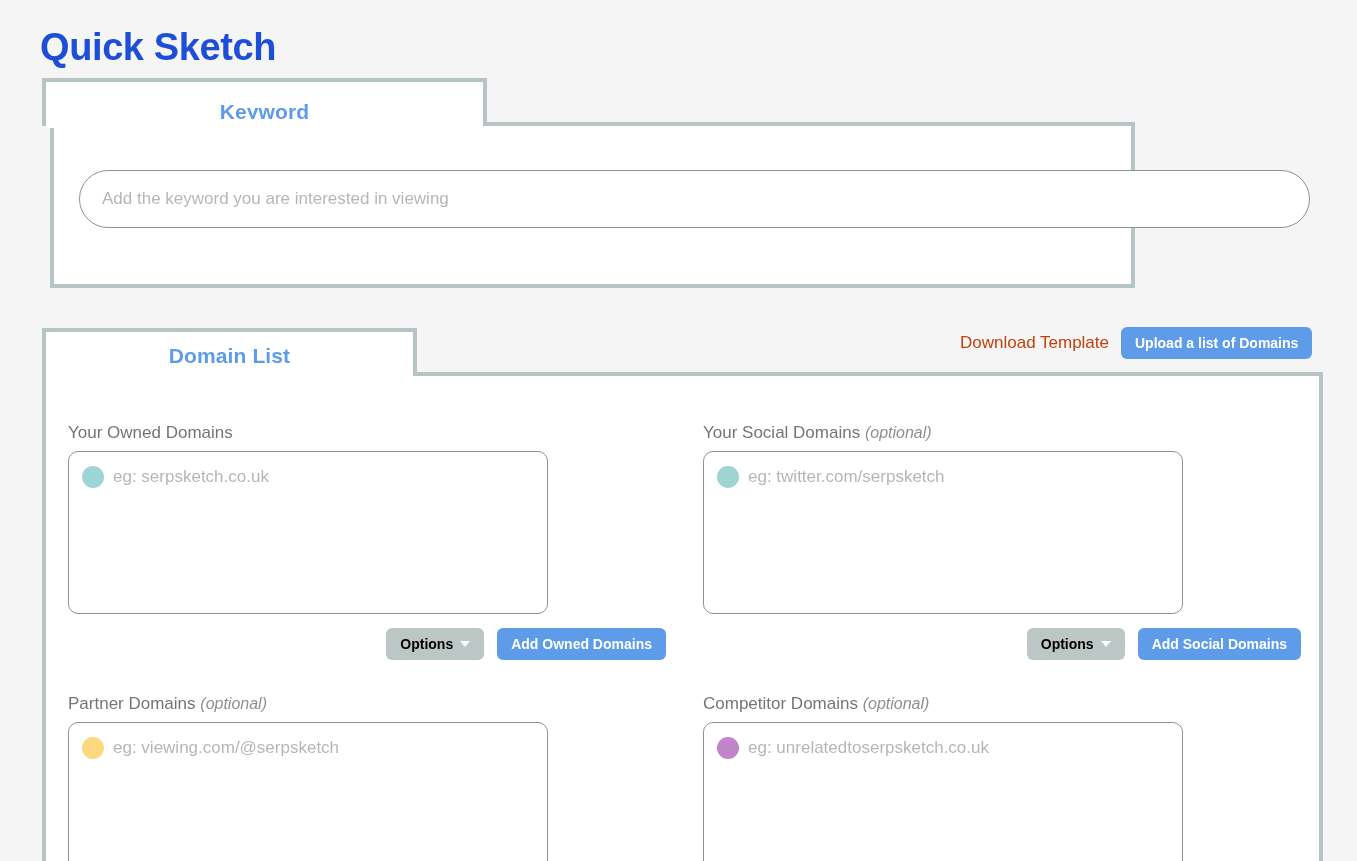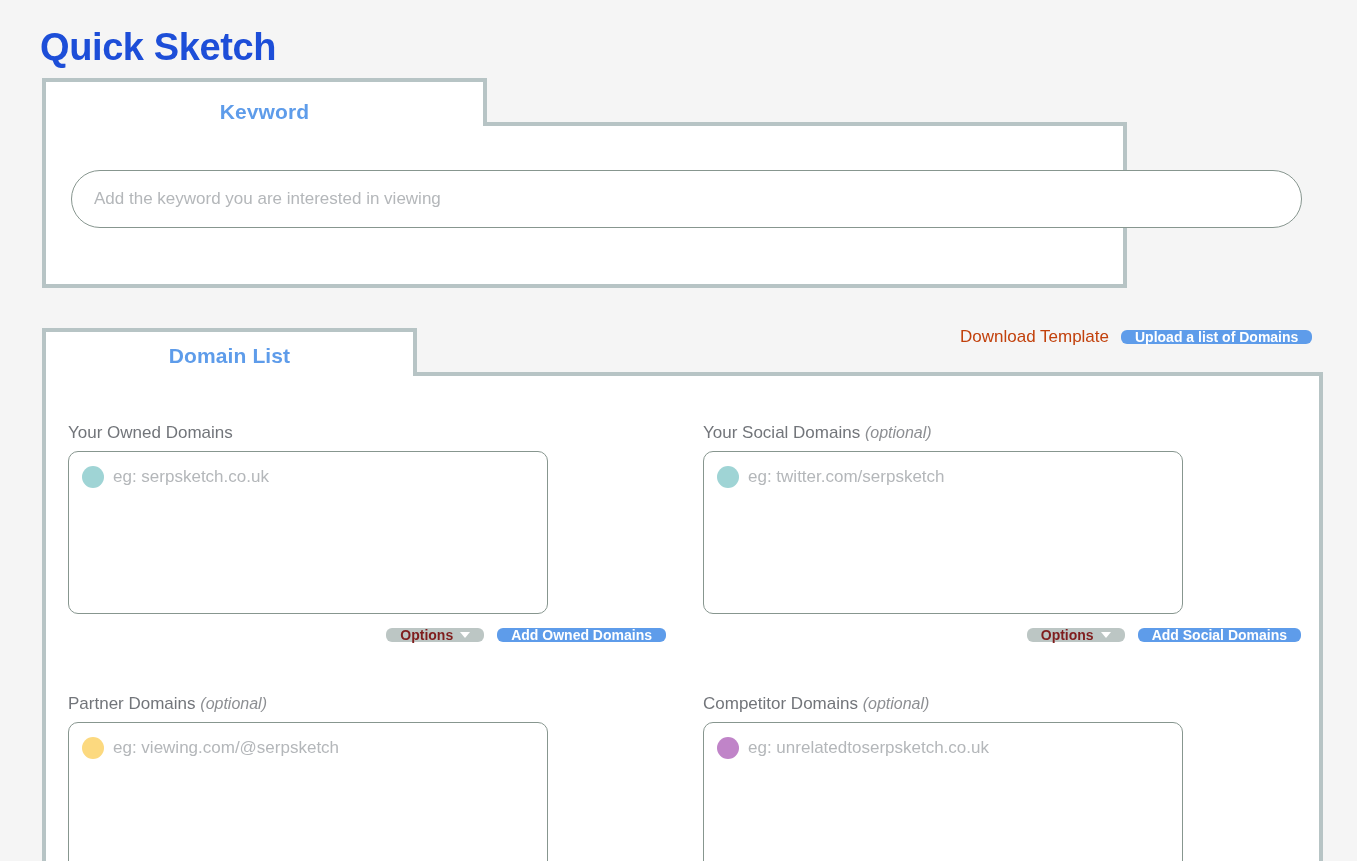--- a/index.html
+++ b/index.html
@@ -56,21 +56,21 @@
     letter-spacing: 0.1px;
   }
   
   .tab-merge {
     position: absolute;
     background: #ffffff;
   }
 
   
   #keyword-panel {
-    left: 42px;
+    left: 50px;
     top: 122px;
     width: 1085px;
     height: 166px;
   }
   #keyword-tab {
     left: 42px;
     top: 78px;
     width: 445px;
     height: 48px;
   }
@@ -138,32 +138,32 @@
     color: #c2410c;
     cursor: pointer;
     white-space: nowrap;
   }
   .btn {
     font-family: "Liberation Sans", sans-serif;
     font-size: 14px;
     font-weight: bold;
     border: none;
     border-radius: 6px;
-    padding: 0 14px;
+    padding: 9px 14px;
     cursor: pointer;
     white-space: nowrap;
     line-height: 1;
   }
   .btn-primary {
     background: #5e9cea;
     color: #ffffff;
   }
   .btn-muted {
     background: #bcc6c4;
-    color: #7f1d1d;
+    color: #000000;
     display: inline-flex;
     align-items: center;
     gap: 7px;
   }
   .caret {
     width: 0; height: 0;
     border-left: 5px solid transparent;
     border-right: 5px solid transparent;
     border-top: 6px solid #ffffff;
     display: inline-block;

